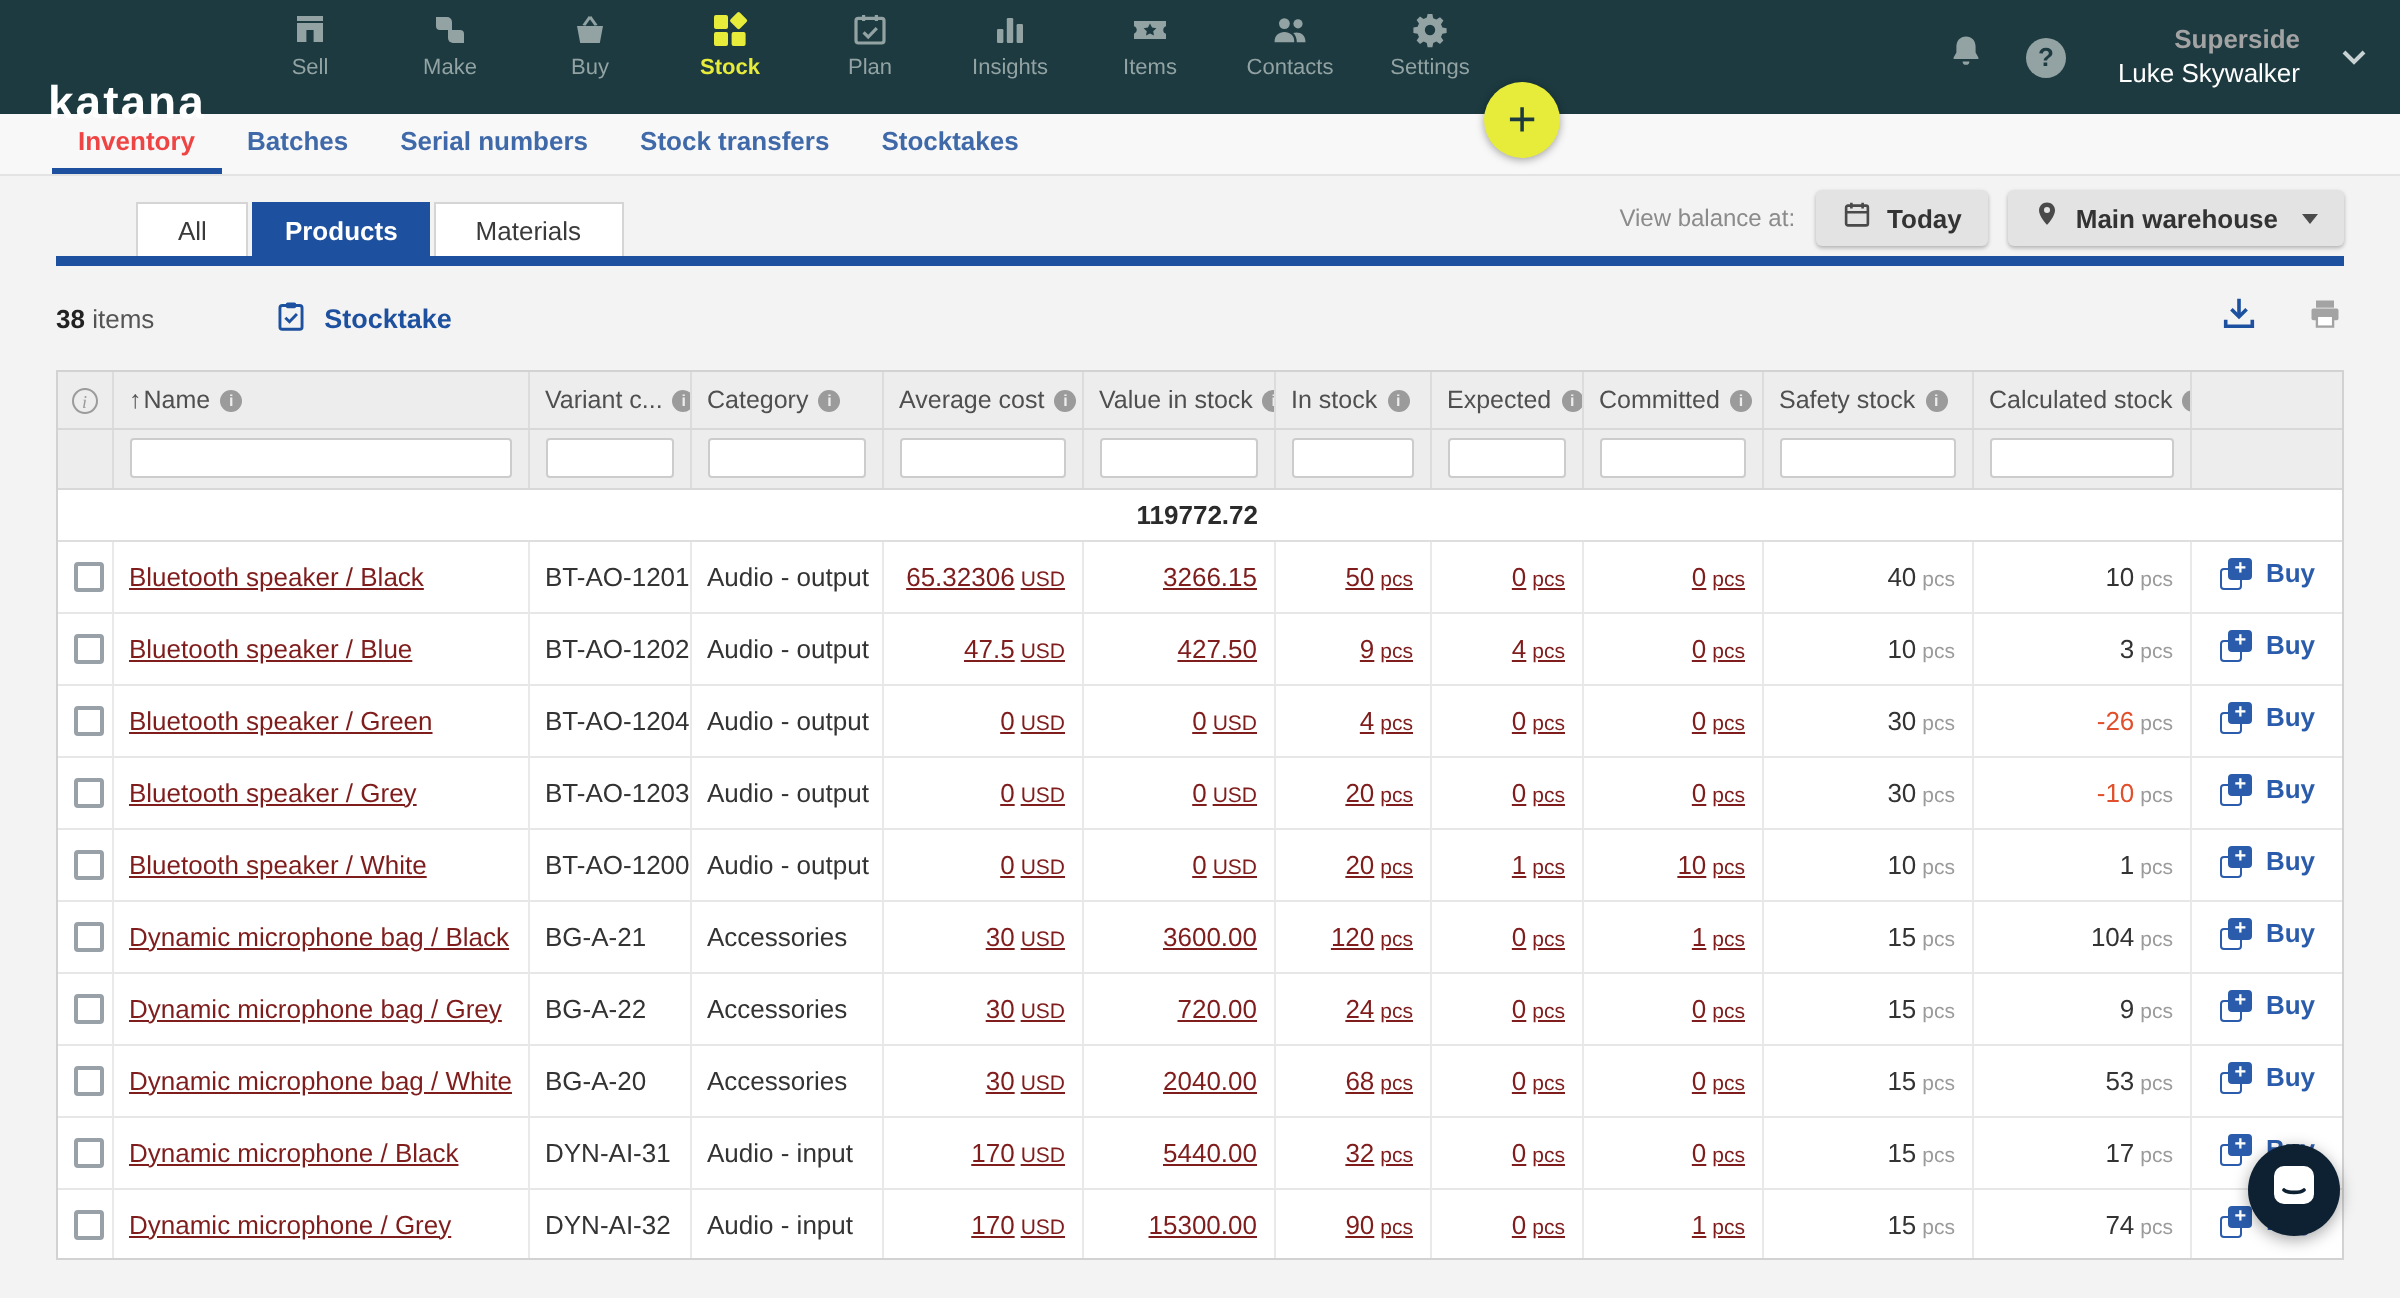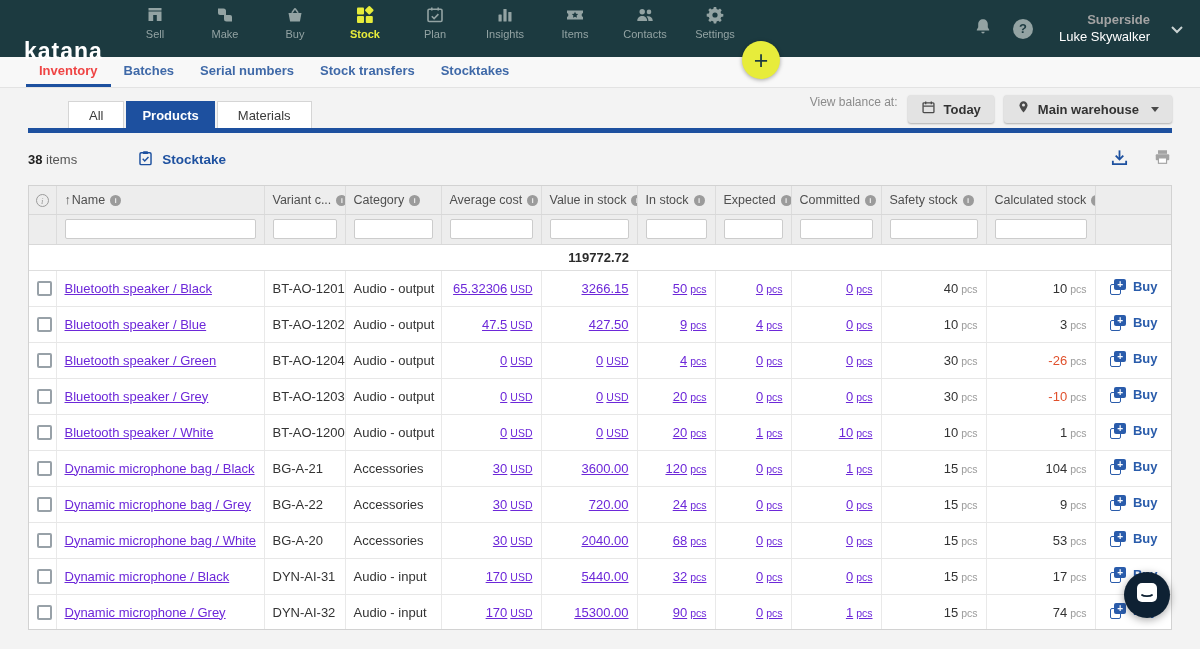--- a/index.html
+++ b/index.html
@@ -26,21 +26,21 @@
   
   .subnav { height:31px; background:#f8f8f8; border-bottom:1px solid #e3e3e3; display:flex; align-items:stretch; padding-left:26px; }
   .subnav-item { padding:0 13px; display:flex; align-items:center; font-size:13px; color:#3f69a8; font-weight:600; cursor:pointer; border-bottom:3px solid transparent; }
   .subnav-item.active { color:#ef4444; border-bottom-color:#1d509f; }
 
   
   .tabs-row { position:relative; height:40px; }
   .tabs { position:absolute; left:68px; bottom:0; display:flex; }
   .tab { height:27px; display:flex; align-items:center; padding:0 20px; background:#fff; border:1px solid #d5d5d5; border-bottom:none; font-size:13px; color:#3a3a3a; margin-right:2px; cursor:pointer; }
   .tab.active { background:#1d509f; border-color:#1d509f; color:#fff; font-weight:bold; padding:0 15px; }
-  .balance-controls { position:absolute; right:28px; bottom:5px; display:flex; gap:10px; }
+  .balance-controls { position:absolute; right:28px; bottom:5px; display:flex; align-items:center; gap:10px; }
   .balance-label { font-size:12px; color:#8b8b8b; }
   .btn { height:28px; background:#e3e3e3; border-radius:3px; display:flex; align-items:center; padding:0 13px; font-size:13px; font-weight:bold; color:#333; gap:8px; box-shadow:0 1px 2px rgba(0,0,0,.28); cursor:pointer; }
   .caret-down { width:0; height:0; border-left:4px solid transparent; border-right:4px solid transparent; border-top:5px solid #4a4a4a; margin-left:4px; }
   .blue-bar { margin-left:28px; width:1144px; height:5px; background:#1d509f; }
 
   
   .toolbar { position:relative; height:52px; display:flex; align-items:center; padding:0 28px; }
   .items-count { font-size:13px; color:#555; }
   .items-count b { color:#222; }
   .stocktake-btn { display:flex; align-items:center; gap:8px; margin-left:60px; color:#1d509f; font-weight:bold; font-size:13.5px; cursor:pointer; }
@@ -55,21 +55,21 @@
   .th-cell.col-select { text-align:center; padding:0; }
   .sort-arrow { margin-right:1px; color:#555; }
   .info-dot { display:inline-block; width:11px; height:11px; border-radius:50%; background:#9b9b9b; color:#ededed; font-size:8px; font-weight:bold; text-align:center; line-height:11px; margin-left:5px; vertical-align:1px; font-style:normal; }
   .info-outline { display:inline-block; width:13px; height:13px; border-radius:50%; border:1.5px solid #9b9b9b; color:#9b9b9b; font-size:9px; text-align:center; line-height:12px; font-style:italic; font-family:"Liberation Serif", serif; }
   .filter-cell { height:30px; background:#ededed; border-bottom:1px solid #d8d8d8; border-right:1px solid #dcdcdc; padding:0 8px; }
   .filter-cell input { width:100%; height:20px; border:1px solid #ccc; border-radius:2px; background:#fff; outline:none; font-size:12px; padding:0 4px; font-family:"Liberation Sans", sans-serif; }
   .total-cell { height:26px; background:#fff; border-bottom:1px solid #dedede; font-size:13px; font-weight:bold; color:#2b2b2b; padding:0 8px; }
   .data-row td { height:36px; border-bottom:1px solid #e7e7e7; border-right:1px solid #e9e9e9; font-size:13px; color:#333; padding:0 8px; background:#fff; }
   .data-row td:last-child, .th-cell:last-child { border-right:none; }
   .num { text-align:right; }
-  a { color:#6d28d9; cursor:pointer; }
+  a { color:#7f1d1d; cursor:pointer; }
   .unit { font-size:10.5px; margin-left:3px; }
   .unit-gray { color:#9b9b9b; }
   .val.neg { color:#e0502c; }
   .cell-select { text-align:center; padding:0; }
   .checkbox { width:15px; height:15px; border:2px solid #98a1a8; border-radius:2px; display:inline-block; background:#fff; vertical-align:middle; cursor:pointer; }
   .name-link { font-size:13px; }
   .cell-buy { text-align:center; }
   .buy-btn { display:inline-flex; align-items:center; gap:7px; color:#2a5cab; font-weight:bold; font-size:13px; cursor:pointer; }
   .buy-icon { position:relative; width:16px; height:16px; display:inline-block; }
   .bi-back { position:absolute; left:0; bottom:0; width:11px; height:11px; border:1.5px solid #2a5cab; border-radius:2px; }

